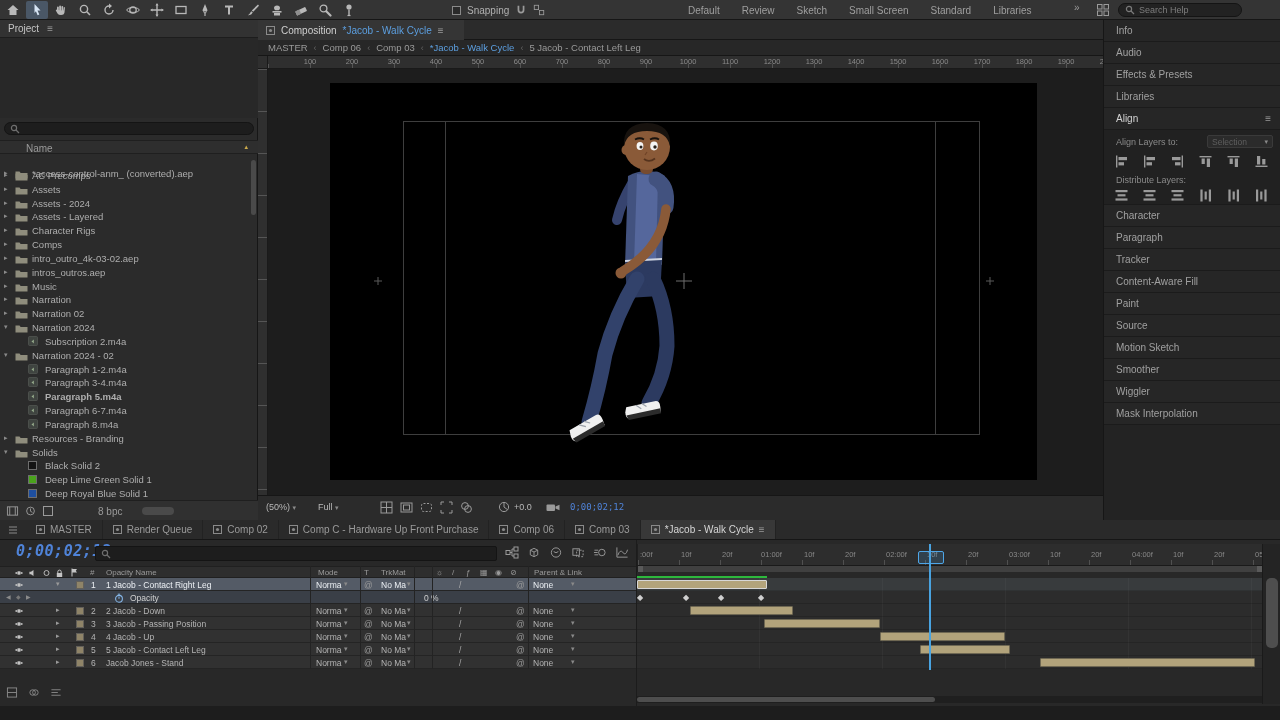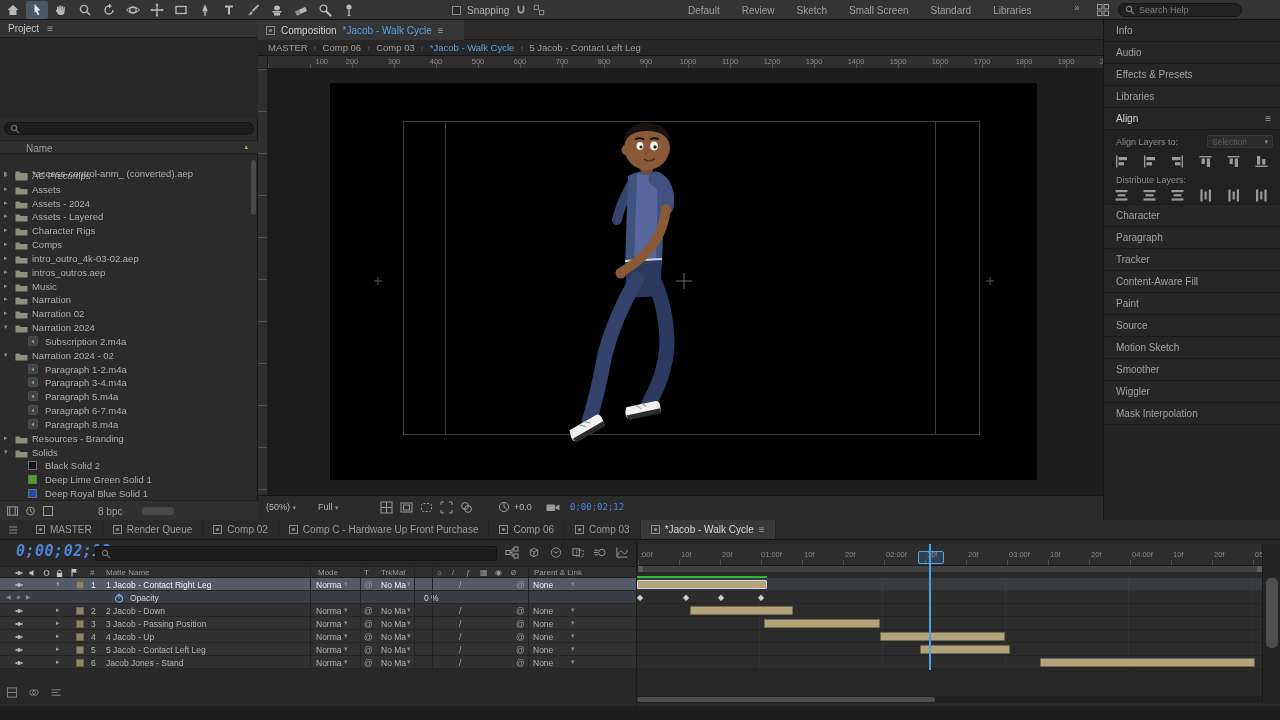--- a/index.html
+++ b/index.html
@@ -427,21 +427,21 @@
         </div>
         <div class="prow" style="top: 221.44px;">
           <span class="pico" style="left:28px">
             <svg width="10" height="10" viewBox="0 0 10 10">
               <rect x="0.5" y="0.5" width="9" height="9" rx="1" fill="#3f4440" stroke="#5a5f5a" stroke-width="0.6"></rect>
               <path d="M2.5 5.2 H3.8 L5.8 3.4 V7.4 L3.8 5.6 Z" fill="#9ab08f"></path>
             </svg>
           </span>
           <span class="plab" style="left:45px">Paragraph 3-4.m4a</span>
         </div>
-        <div class="prow" style="top: 235.28px;">
+        <div class="prow" style="top: 235.28px; font-weight: bold;">
           <span class="pico" style="left:28px">
             <svg width="10" height="10" viewBox="0 0 10 10">
               <rect x="0.5" y="0.5" width="9" height="9" rx="1" fill="#3f4440" stroke="#5a5f5a" stroke-width="0.6"></rect>
               <path d="M2.5 5.2 H3.8 L5.8 3.4 V7.4 L3.8 5.6 Z" fill="#9ab08f"></path>
             </svg>
           </span>
           <span class="plab" style="left:45px">Paragraph 5.m4a</span>
         </div>
         <div class="prow" style="top: 249.12px;">
           <span class="pico" style="left:28px">
@@ -537,21 +537,21 @@
         <span class="csep">‹</span>
         <span class="crumb">Comp 03</span>
         <span class="csep">‹</span>
         <span class="crumb active">*Jacob - Walk Cycle</span>
         <span class="csep">‹</span>
         <span class="crumb">5 Jacob - Contact Left Leg</span>
       </div>
     <div id="comp-corner"></div>
     <div id="comp-hruler">
         <div class="ticks"></div>
-        <span class="rlabel" style="left: 24px; text-align: right;">100</span>
+        <span class="rlabel" style="left: 24px;">100</span>
         <span class="rlabel" style="left: 66px;">200</span>
         <span class="rlabel" style="left: 108px;">300</span>
         <span class="rlabel" style="left: 150px;">400</span>
         <span class="rlabel" style="left: 192px;">500</span>
         <span class="rlabel" style="left: 234px;">600</span>
         <span class="rlabel" style="left: 276px;">700</span>
         <span class="rlabel" style="left: 318px;">800</span>
         <span class="rlabel" style="left: 360px;">900</span>
         <span class="rlabel" style="left: 402px;">1000</span>
         <span class="rlabel" style="left: 444px;">1100</span>
@@ -979,21 +979,21 @@
             <path d="M2.8 4 V2.8 a1.7 1.7 0 0 1 3.4 0 V4" fill="none" stroke="#c4c4c4"></path>
           </svg>
         </span>
       <span class="hitem" style="left:70px;top:1px">
           <svg width="8" height="9" viewBox="0 0 8 9">
             <path d="M2 0.5 V8.5" stroke="#c4c4c4"></path>
             <path d="M2 1 H7 L5.8 2.8 L7 4.6 H2 Z" fill="#c4c4c4"></path>
           </svg>
         </span>
       <span class="hitem" style="left:90px">#</span>
-      <span class="hitem" style="left:106px">Matte Name</span>
+      <span class="hitem" style="left:106px">Opacity Name</span>
       <span class="hitem" style="left:318px">Mode</span>
       <span class="hitem" style="left:364px">T</span>
       <span class="hitem" style="left:381px">TrkMat</span>
       <span class="hitem" style="left:436px">☼</span>
       <span class="hitem" style="left:452px">/</span>
       <span class="hitem" style="left:466px">ƒ</span>
       <span class="hitem" style="left:480px">▦</span>
       <span class="hitem" style="left:495px">◉</span>
       <span class="hitem" style="left:510px">⊘</span>
       <span class="hitem" style="left:534px">Parent &amp; Link</span>

